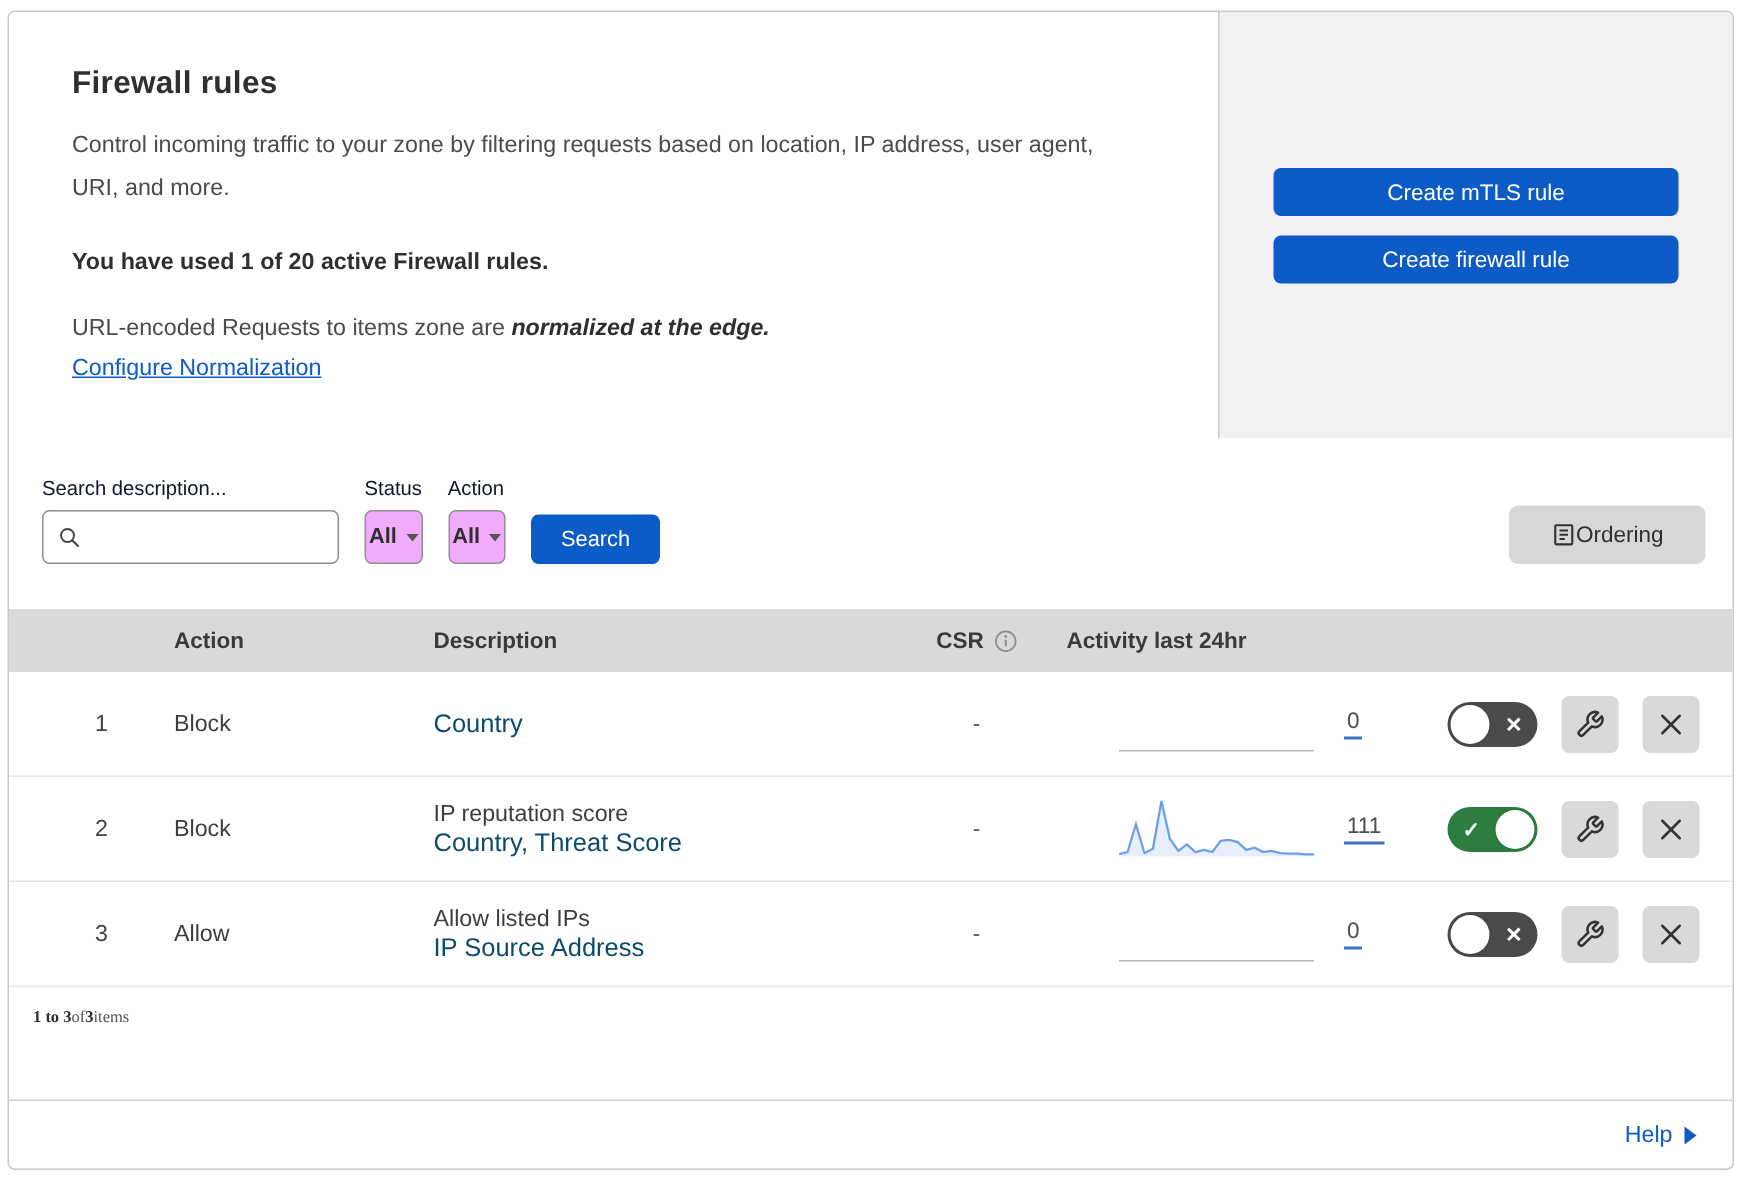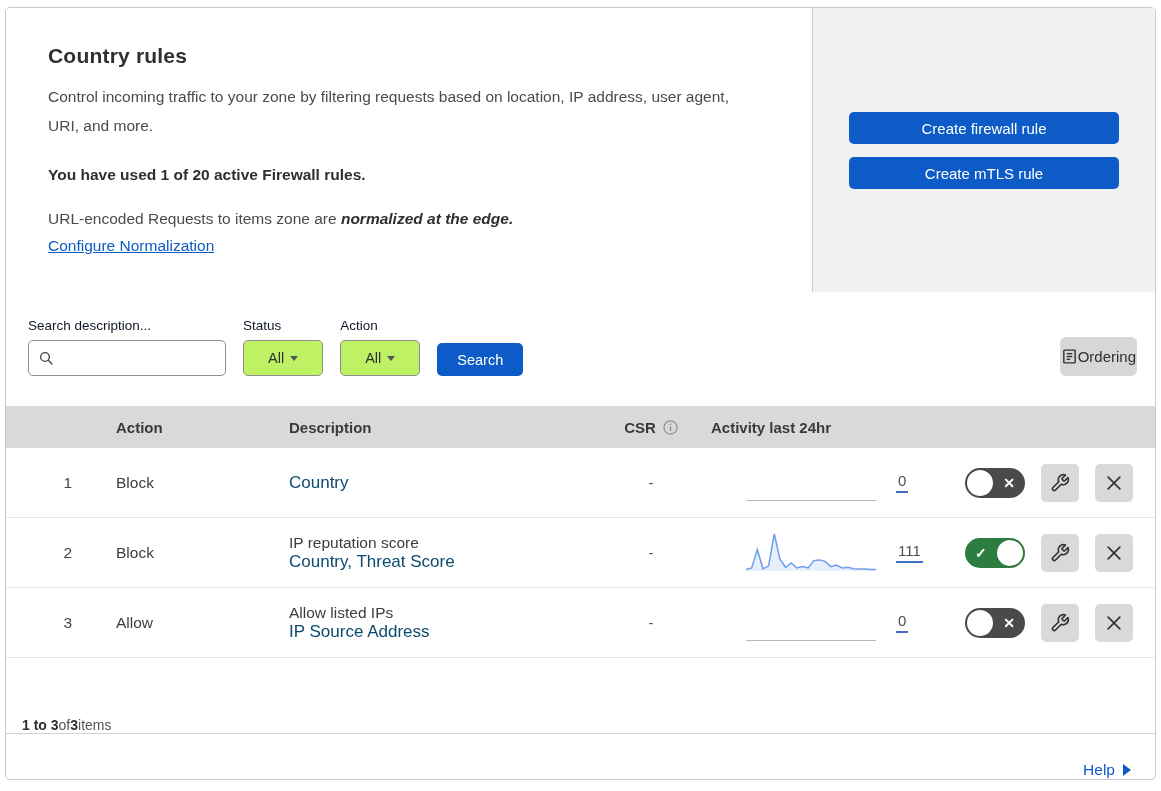--- a/index.html
+++ b/index.html
@@ -25,29 +25,29 @@
   .btn-primary + .btn-primary { margin-top: 13px; }
 
   
   .filters { display:flex; align-items:flex-end; gap:17px; padding: 26px 18px 30px 22px; }
   .fcol { display:flex; flex-direction:column; }
   .flabel { font-size: 13.5px; color:#0f172a; margin-bottom: 7px; }
   .search-box { width:198px; height:36px; border:1px solid #8f8f8f; border-radius:5px;
     display:flex; align-items:center; padding:0 9px; background:#fff; }
   .search-box input { border:none; outline:none; flex:1; margin-left:7px; font-size:14px;
     font-family:inherit; min-width:0; }
-  .dropdown { height:36px; border:1px solid #8f8f8f; border-radius:5px; background:#bef264;
-    display:flex; align-items:center; gap:6px; padding:0 24px; font-size:14.5px; color:#2f2f2f;
-    cursor:pointer; }
+  .dropdown { height:36px; border:1px solid #8f8f8f; border-radius:5px; background:#f0abfc;
+    display:flex; align-items:center; gap:6px; padding:0 2px; font-size:14.5px; color:#2f2f2f;
+    cursor:pointer;font-weight:bold; }
   .caret { width:0; height:0; border-left:4.5px solid transparent;
     border-right:4.5px solid transparent; border-top:5.5px solid #555; }
   .btn-search { background:#0d5bc6; color:#fff; border:none; border-radius:5px;
     height:33px; padding:0 20px; font-size:14.5px; font-family:inherit; cursor:pointer; }
   .btn-ordering { margin-left:auto; background:#d7d7d7; border:none; border-radius:6px;
-    height:39px; padding:0 1px; font-size:15px; color:#2f2f2f; font-family:inherit;
+    height:39px; padding:0 28px; font-size:15px; color:#2f2f2f; font-family:inherit;
     display:flex; align-items:center; gap:0; cursor:pointer; }
 
   
   .t-grid { display:grid; grid-template-columns: 90px 193px 317px 90px 250px 1fr; align-items:center; }
   .t-head { background:#d9d9d9; height:42px; font-size:15px; font-weight:bold; color:#3a3a3a; }
   .h-action { padding-left:20px; }
   .h-csr { display:flex; justify-content:center; align-items:center; gap:7px; }
   .h-activity { padding-left:15px; }
   .t-row { height:70px; border-bottom:1px solid #e6e6e6; background:#fff; }
   .cell-num { text-align:right; padding-right:24px; font-size:15.5px; color:#444; }
@@ -72,46 +72,46 @@
   .toggle.off { background:#4a4a4a; }
   .toggle.off .knob { left:2px; }
   .toggle.off .glyph { right:10px; }
   .toggle.on { background:#2c7d3f; }
   .toggle.on .knob { right:2px; }
   .toggle.on .glyph { left:10px; }
   .icon-btn { width:38px; height:38px; background:#d9d9d9; border:none; border-radius:5px;
     display:flex; align-items:center; justify-content:center; cursor:pointer; flex:0 0 auto; }
 
   
-  .items-row { height:75px; display:flex; align-items:flex-end; padding:14px 0 0 16px;
-    font-size:14px; color:#555; }
+  .items-row { height:75px; display:flex; align-items:flex-start; padding:14px 0 0 16px;
+    font-size:11px; color:#555;font-family:Liberation Serif, serif; }
   .items-row b { color:#2f2f2f; }
-  .help-row { border-top:1px solid #d2d2d2; height:46px; display:flex; align-items:flex-end;
+  .help-row { border-top:1px solid #d2d2d2; height:46px; display:flex; align-items:center;
     justify-content:flex-end; padding-right:24px; }
   .help-link { display:flex; align-items:center; gap:8px; color:#0d5bc6; font-size:15.5px;
     cursor:pointer; text-decoration:none; }
   .help-arrow { width:0; height:0; border-top:6px solid transparent;
     border-bottom:6px solid transparent; border-left:8px solid #0d5bc6; }
 </style>
 </head>
 <body>
 
 <div class="card">
 
   <div class="top">
     <div class="top-left">
-      <div class="page-title">Country rules</div>
+      <div class="page-title">Firewall rules</div>
       <div class="page-desc">Control incoming traffic to your zone by filtering requests based on location, IP address, user agent, URI, and more.</div>
       <div class="usage">You have used 1 of 20 active Firewall rules.</div>
       <div class="norm"><span>URL-encoded Requests to items zone are </span><b>normalized at the edge.</b></div>
       <a class="norm-link">Configure Normalization</a>
     </div>
     <div class="top-right">
+      <button class="btn-primary">Create mTLS rule</button>
       <button class="btn-primary">Create firewall rule</button>
-      <button class="btn-primary">Create mTLS rule</button>
     </div>
   </div>
 
   <div class="filters">
     <div class="fcol">
       <div class="flabel">Search description...</div>
       <div class="search-box">
         <span style="display:flex">
           <svg viewBox="0 0 24 24" width="16" height="16" fill="none" stroke="#444" stroke-width="2" stroke-linecap="round">
               <circle cx="10.5" cy="10.5" r="6.5"></circle>

